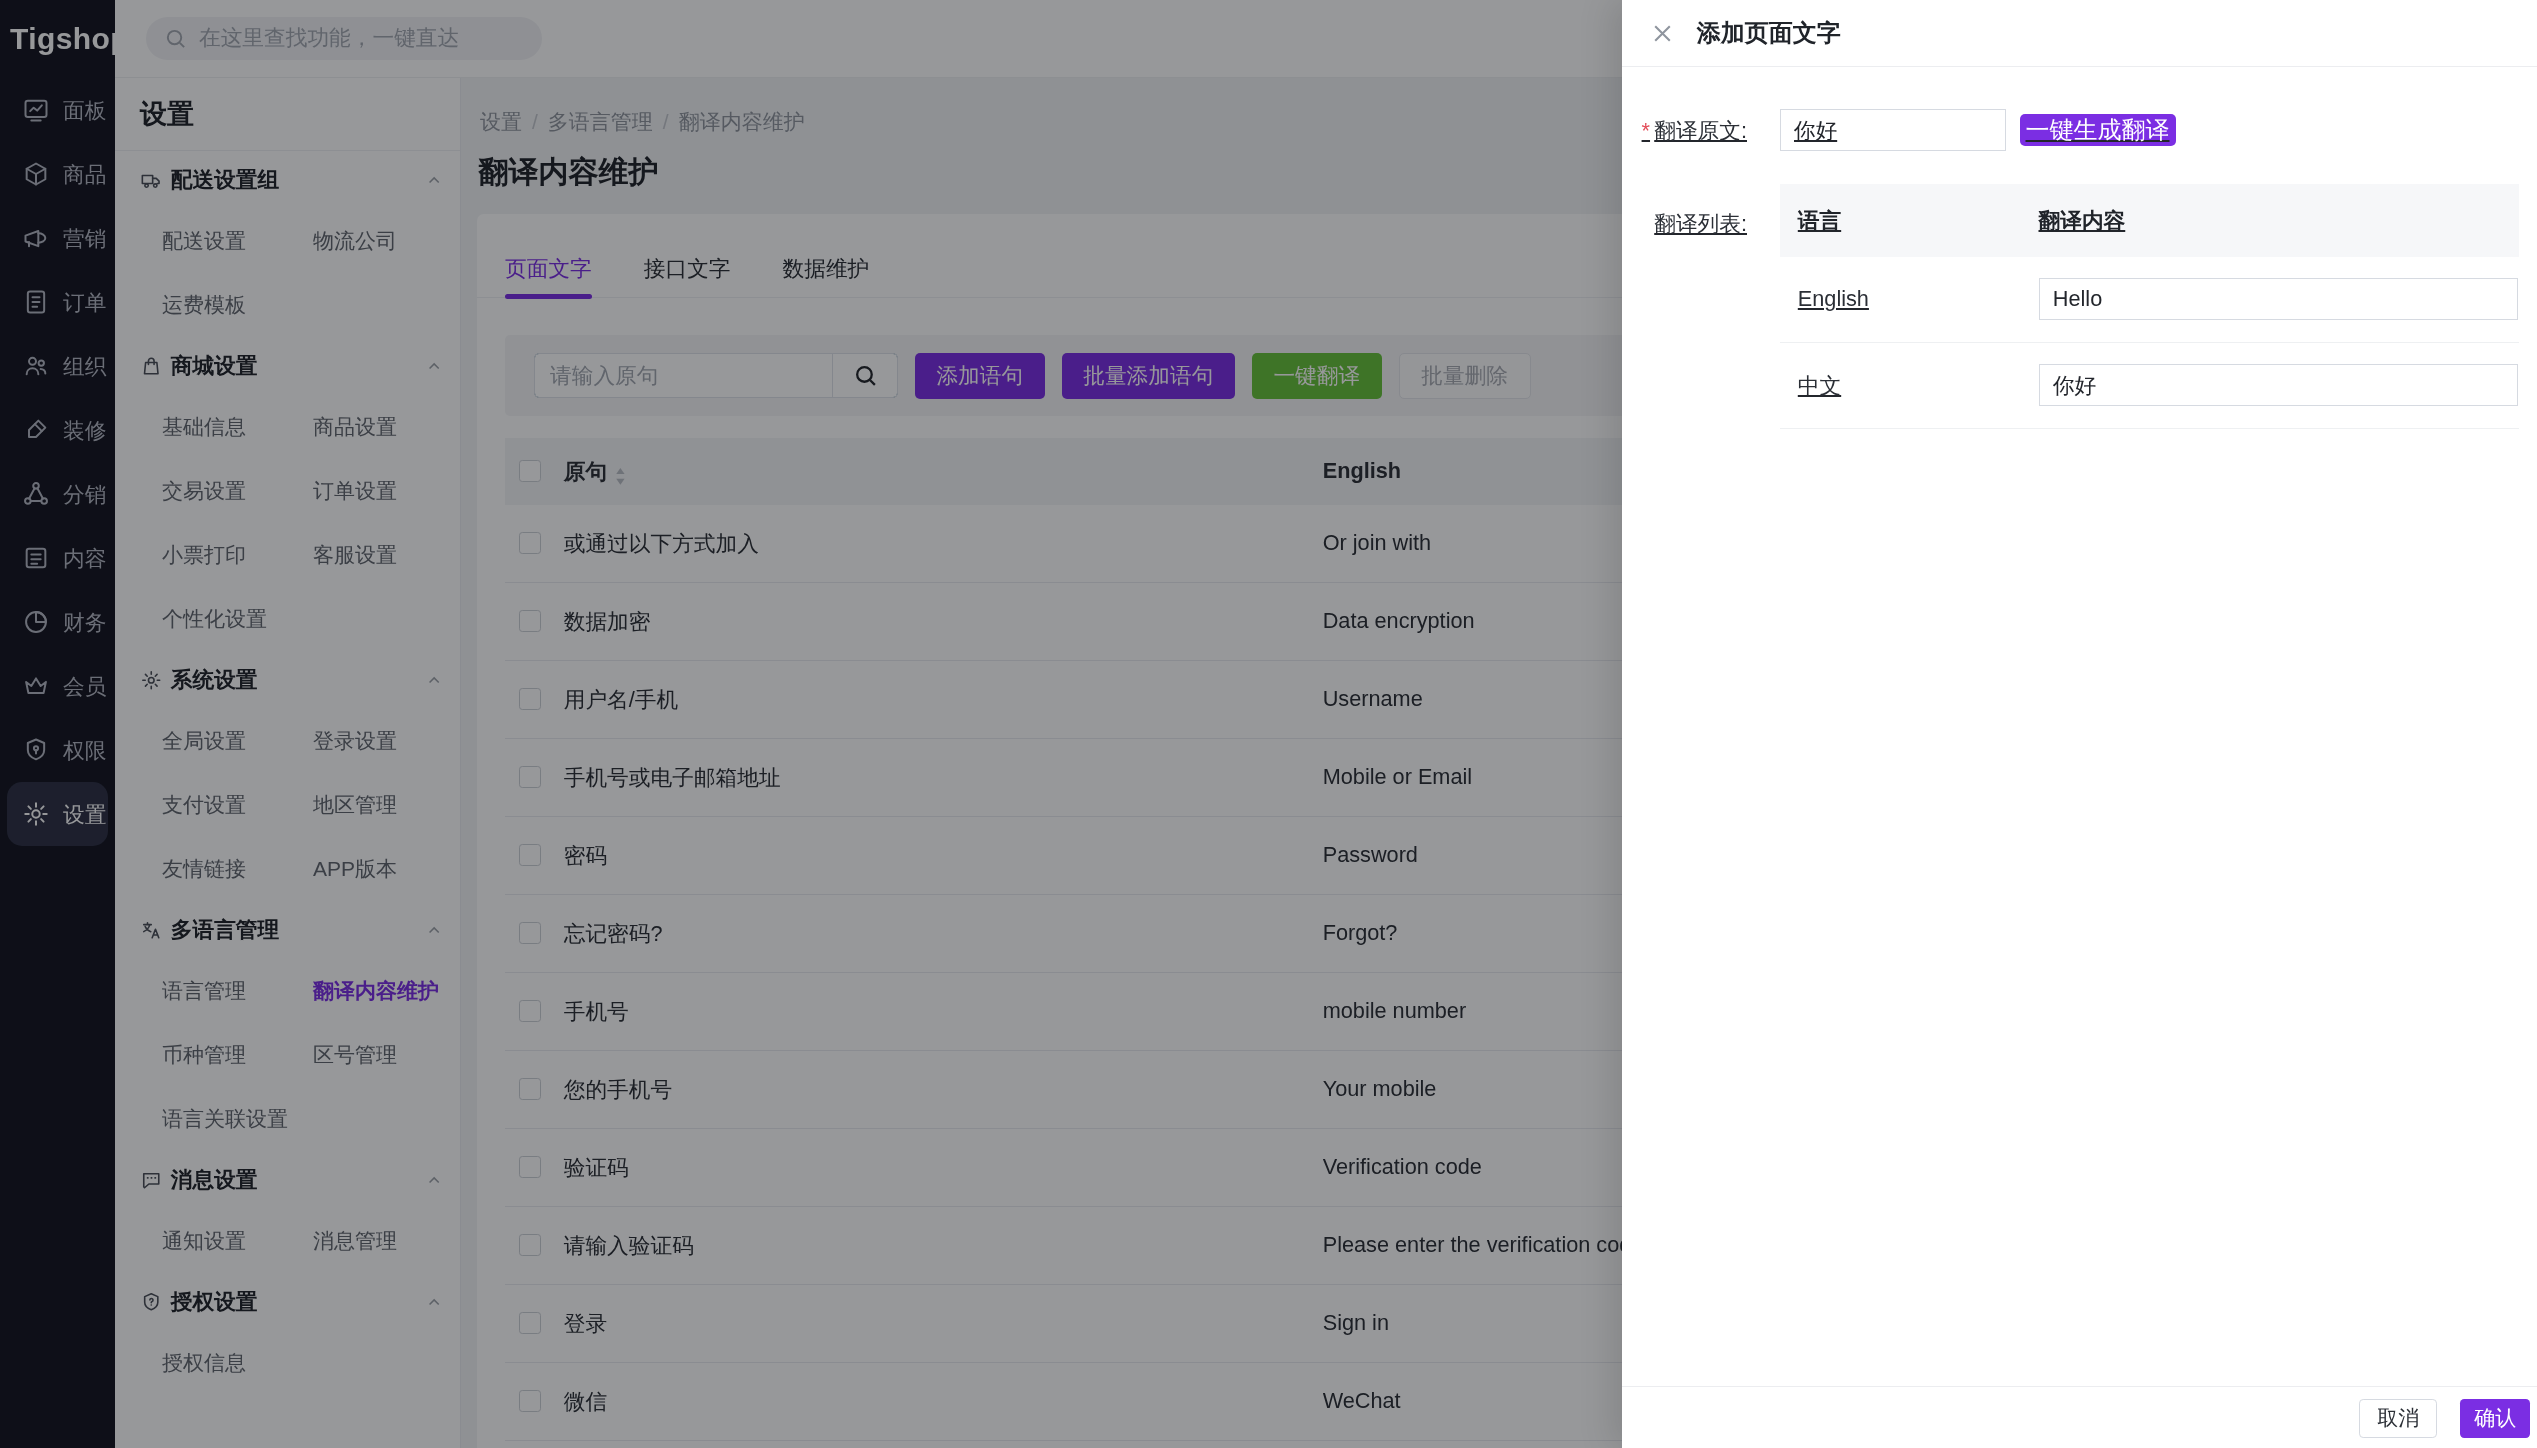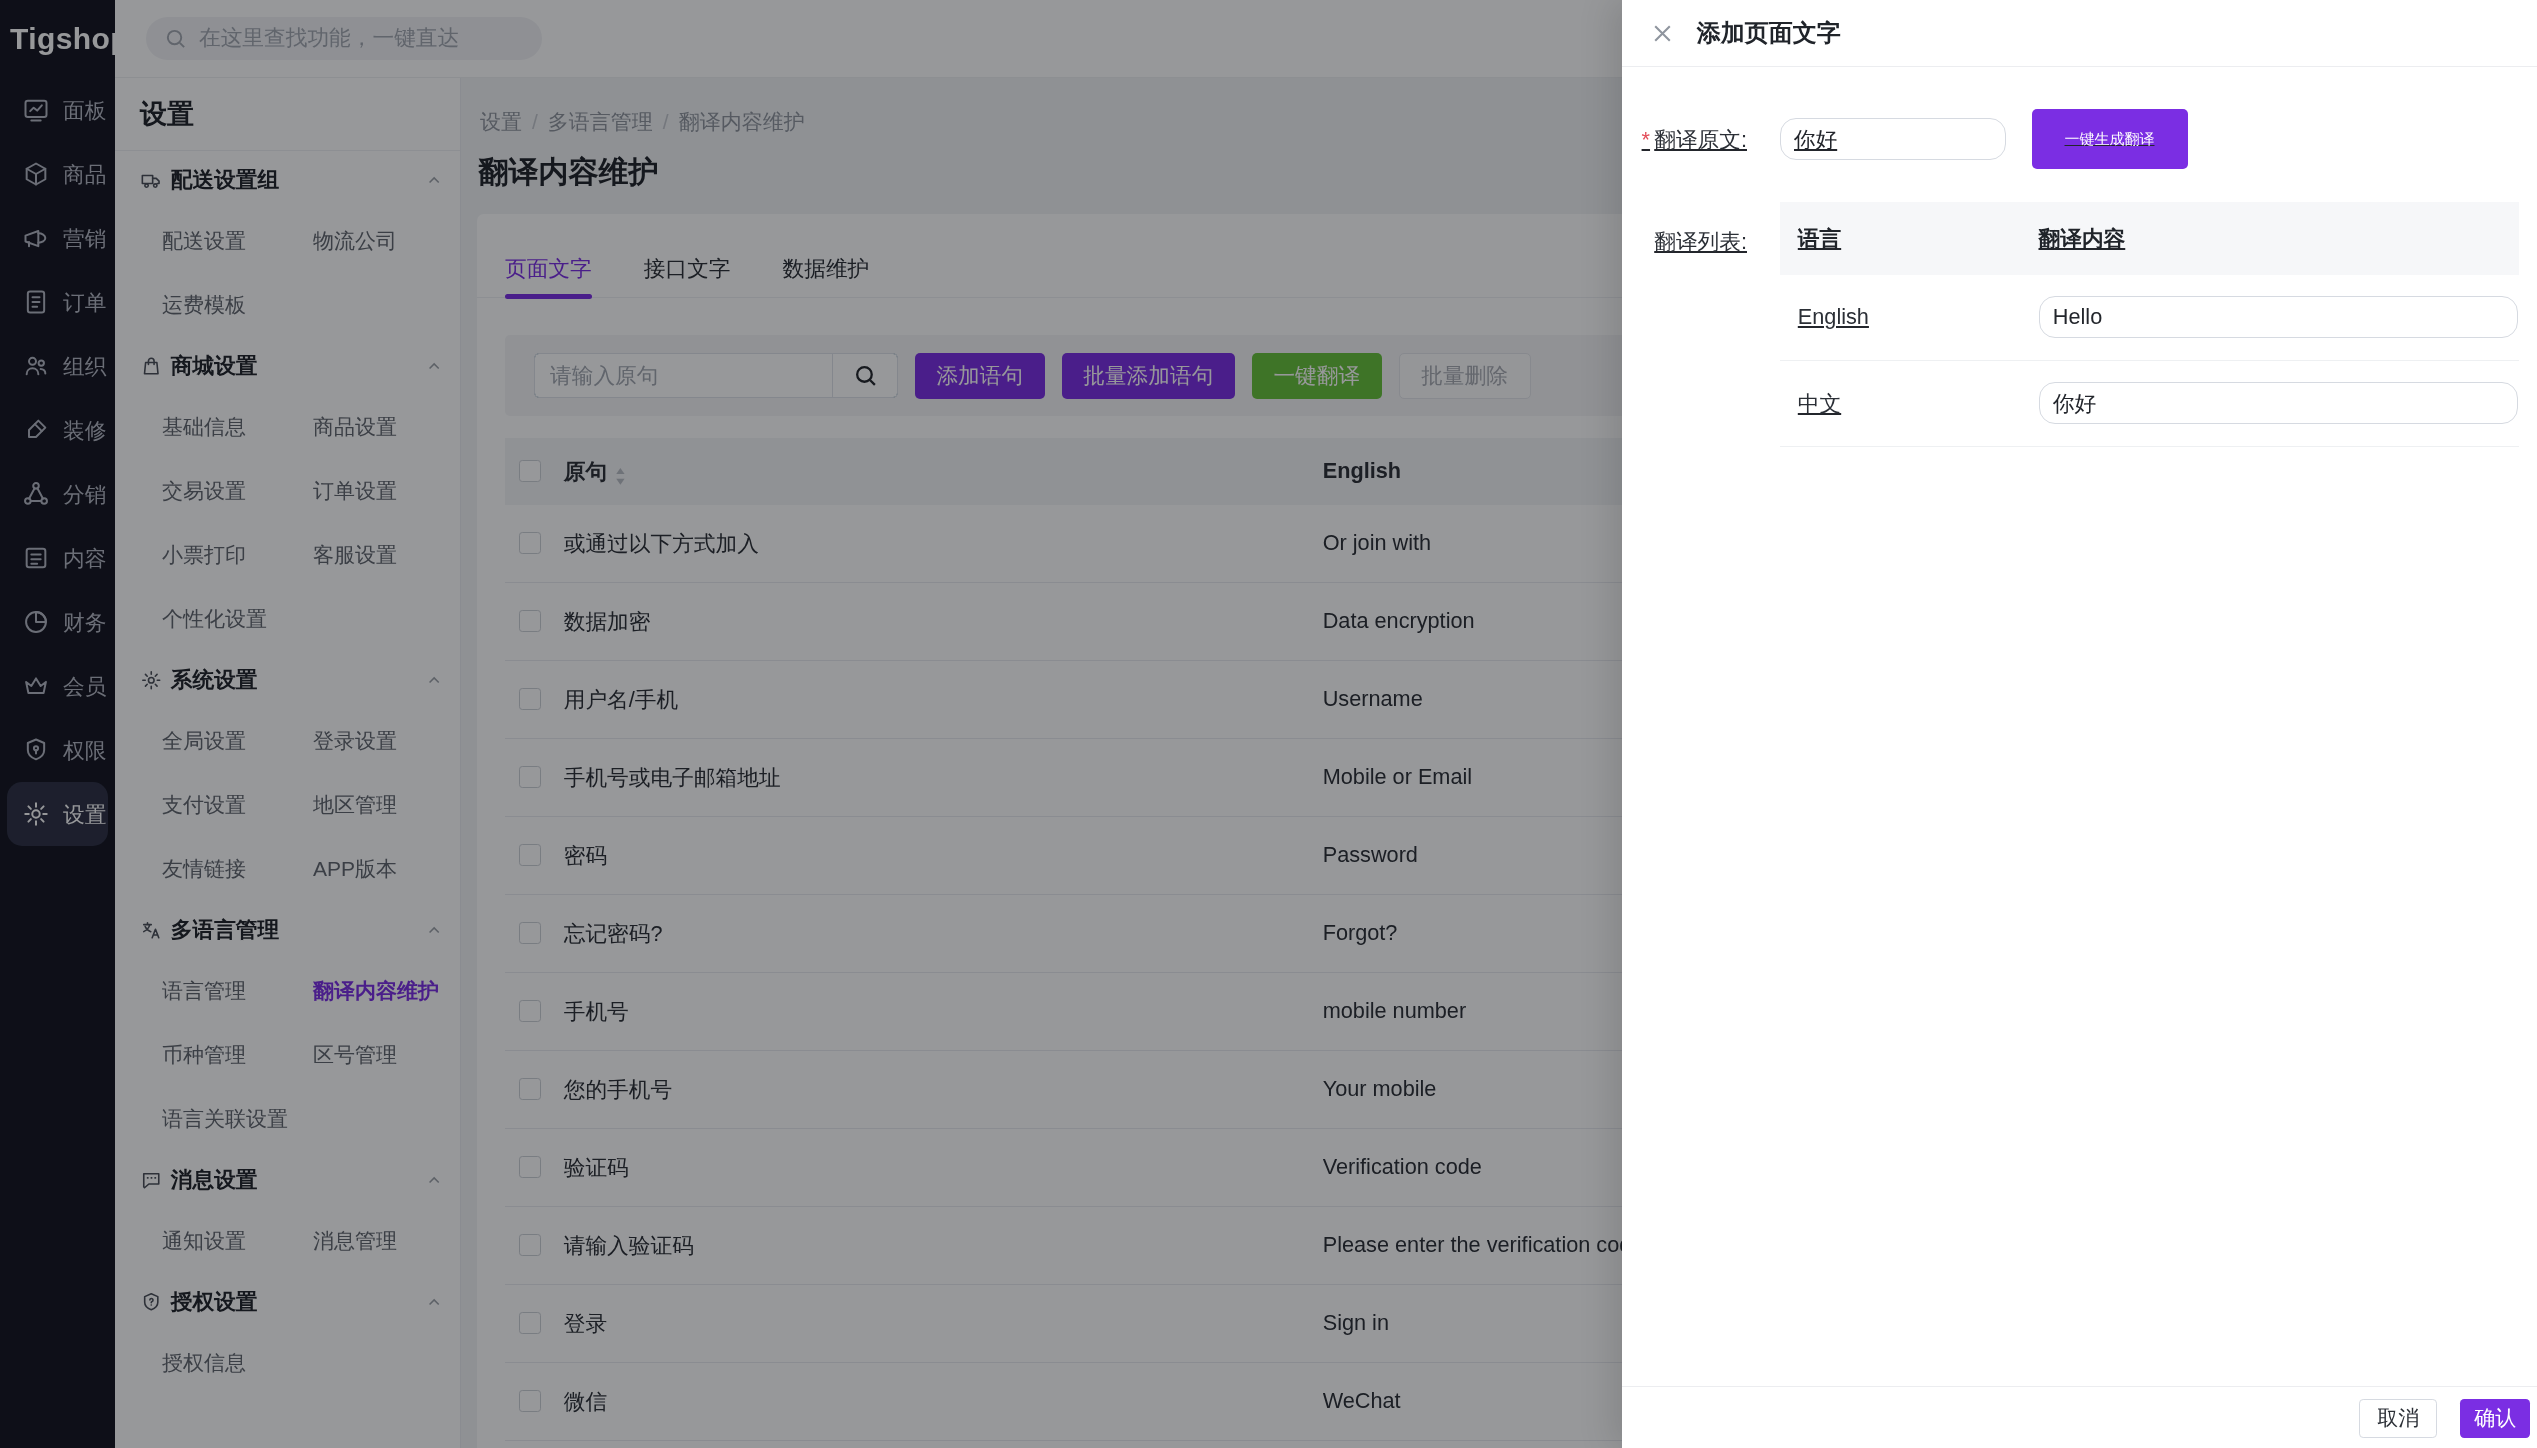--- a/index.html
+++ b/index.html
@@ -108,26 +108,26 @@
   .d-head{ height:67px; display:flex; align-items:center; padding-left:28px;
     gap:21.7px; border-bottom:0.8px solid #ecedf0; }
   .d-close{ color:#8f959e; cursor:pointer; } .d-close svg{ width:25px; height:25px; }
   .d-title{ font-size:24px; font-weight:bold; color:#20242a; }
   .d-row{ display:flex; align-items:center; margin-top:42px;text-decoration:underline; }
   .d-row.list{ margin-top:32.5px; align-items:flex-start; }
   .d-label{ width:125px; text-align:right; font-size:21.7px; color:#2b2f36;
     flex:none; }
   .d-row.list .d-label{ padding-top:25px; }
   .req{ color:#e34d59; margin-right:4.2px; font-size:21.7px; }
-  .d-input{ height:42px; border:1.7px solid #d6dae1; border-radius:16px;
+  .d-input{ height:42px; border:1.7px solid #d6dae1; border-radius:0;
     padding:0 13.3px; font-size:21.7px; font-family:inherit; color:#23262c;
     outline:none; background:#fff; }
   .d-input.src{ width:226px; margin-left:32.5px; }
-  .d-gen{ width:156px; height:60px; margin-left:26px; border:none;
-    border-radius:5px; background:var(--purple); color:#fff; font-size:15px;
+  .d-gen{ width:156px; height:32px; margin-left:14px; border:none;
+    border-radius:5px; background:var(--purple); color:#fff; font-size:24px;
     font-family:inherit; cursor:pointer; }
   .d-table{ margin-left:32.5px; width:739px; }
   .dt-head{ height:73px; background:#f6f7f9; display:flex; align-items:center;
     font-size:21.7px; font-weight:bold; color:#20242a;justify-content:center; }
   .dt-row{ height:86px; display:flex; align-items:center;
     border-bottom:0.8px solid #eef0f2; font-size:21.7px; color:#2b2f36; }
   .dt-lang{ width:259px; padding-left:18.3px; flex:none; }
   .dt-val{ flex:1; }
   .d-input.wide{ width:479px; }
   .d-foot{ position:absolute; left:0; right:0; bottom:0; height:63px;

